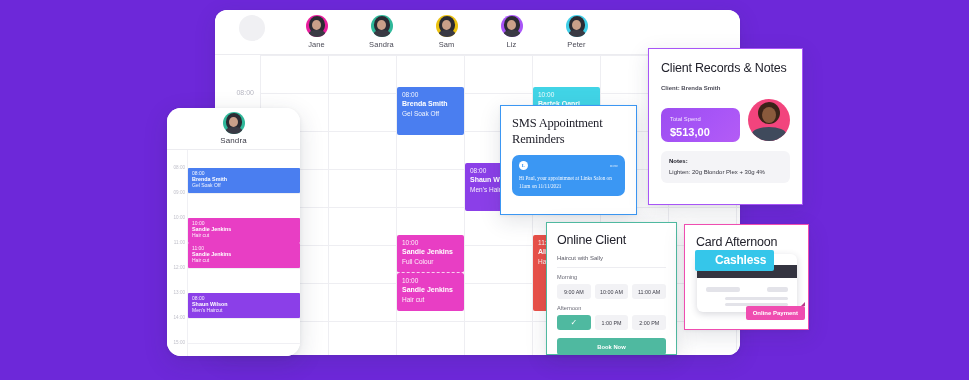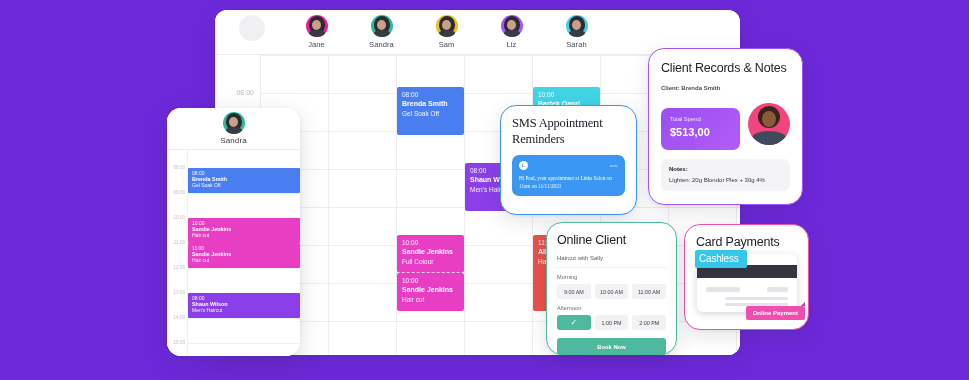--- a/index.html
+++ b/index.html
@@ -173,21 +173,21 @@
     line-height: 1.2;
   }
   .ph-appt .a-time { font-size: 5px; opacity: 0.93; }
   .ph-appt .a-name { font-size: 5.4px; font-weight: bold; }
   .ph-appt .a-svc  { font-size: 5px; opacity: 0.93; }
 
   
   .fcard {
     position: absolute;
     background: #ffffff;
-    border-radius: 16px;
+    border-radius: 0;
     box-shadow: 0 6px 20px rgba(40,45,70,0.13), 0 1px 3px rgba(40,45,70,0.06);
   }
   .fcard-title {
     font-size: 12.5px;
     color: #22222c;
     font-weight: normal;
     line-height: 1.28;
     letter-spacing: -0.2px;
   }
 
@@ -232,21 +232,21 @@
   .client-sub {
     font-size: 6px; color: #4c4c58;
     margin-top: 9px; font-weight: bold;
   }
   .client-row { display: flex; align-items: center; gap: 8px; margin-top: 6px; }
   .spend-card {
     flex: 1;
     background: linear-gradient(135deg, #9d4ef0 0%, #a855f7 55%, #b45cf5 100%);
     border-radius: 7px;
     padding: 8px 9px 8px 9px;
-    height: 42px;
+    height: 34px;
     margin-top: 11px;
   }
   .spend-label { font-size: 5.8px; color: rgba(255,255,255,0.86); }
   .spend-value { font-size: 11px; color: #ffffff; font-weight: bold; margin-top: 4px; }
   .client-photo {
     width: 42px; height: 42px; border-radius: 50%;
     background: #f2447d;
     position: relative; overflow: hidden; flex: none;
   }
   .client-photo .cp-hair {
@@ -326,22 +326,22 @@
   }
   .cc-l1 { position: absolute; left: 9px; top: 33px; width: 34px; height: 5px; background: #e3e3e9; border-radius: 2px; }
   .cc-l2 { position: absolute; right: 9px; top: 33px; width: 21px; height: 5px; background: #e3e3e9; border-radius: 2px; }
   .cc-l3 { position: absolute; left: 28px; top: 43px; right: 9px; height: 3px; background: #e3e3e9; border-radius: 2px; }
   .cc-l4 { position: absolute; left: 28px; top: 49px; right: 9px; height: 3px; background: #e3e3e9; border-radius: 2px; }
   .tag-cashless {
     position: absolute;
     left: 10px; top: 25px;
     background: #35c6ea;
     color: #ffffff;
-    font-size: 10px; font-weight: normal;
-    padding: 3px 8px 4px 4px;
+    font-size: 12px; font-weight: bold;
+    padding: 3px 8px 4px 20px;
     border-radius: 2px;
     z-index: 3;
     letter-spacing: -0.2px;
   }
   .tag-online {
     position: absolute;
     right: 3px; bottom: 9px;
     background: #ef4db0;
     color: #ffffff;
     font-size: 6px; font-weight: bold;
@@ -400,21 +400,21 @@
               <span class="body"></span>
             </div>
             <div class="staff-name">Liz</div>
           </div>
           <div class="staff-cell">
             <div class="avatar" style="background: rgb(64, 207, 232);">
               <span class="hair"></span>
               <span class="face"></span>
               <span class="body"></span>
             </div>
-            <div class="staff-name">Sarah</div>
+            <div class="staff-name">Peter</div>
           </div>
         </div>
     </div>
 
     <div class="cal-body">
       <div class="grid-lines" id="cal-grid">
           <div class="grid-h" style="top: 0px;"></div>
           <div class="grid-h" style="top: 38px;"></div>
           <div class="grid-h" style="top: 76px;"></div>
           <div class="grid-h" style="top: 114px;"></div>
@@ -577,21 +577,21 @@
           </div>
           <div class="slot">1:00 PM</div>
           <div class="slot">2:00 PM</div>
         </div>
       <div class="book-btn">Book Now</div>
     </div>
   </div>
 
   <div class="fcard card-payments">
     <div class="inner">
-      <div class="fcard-title">Card Payments</div>
+      <div class="fcard-title">Card Afternoon</div>
       <div class="cc">
         <span class="cc-stripe"></span>
         <span class="cc-l1"></span>
           <span class="cc-l2"></span>
         <span class="cc-l3"></span>
           <span class="cc-l4"></span>
       </div>
       <div class="tag-cashless">Cashless</div>
       <div class="tag-online">Online Payment</div>
     </div>

